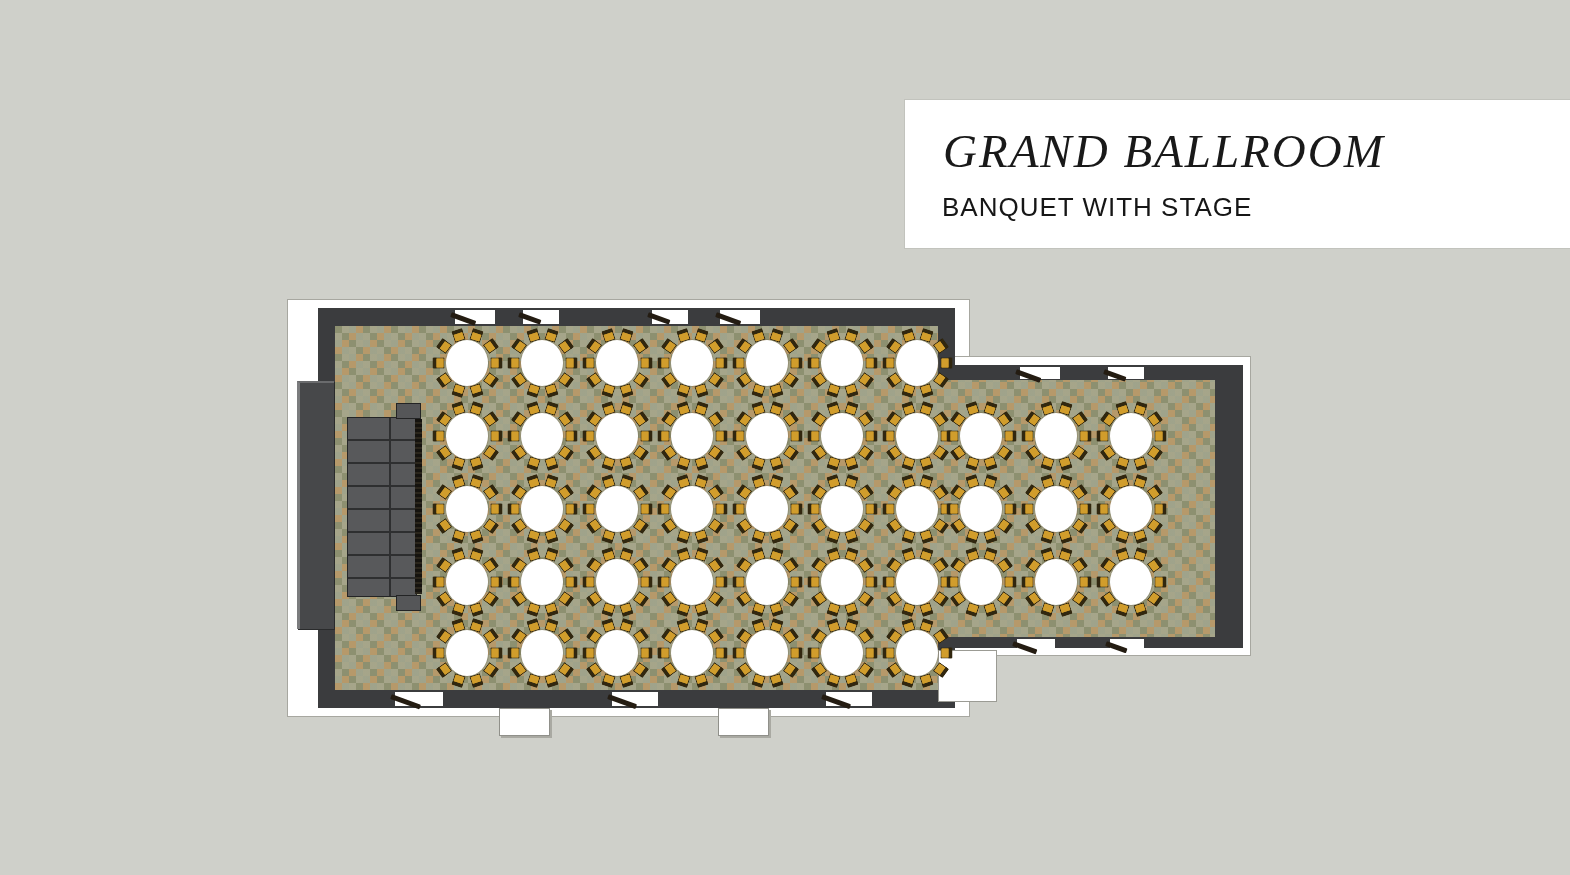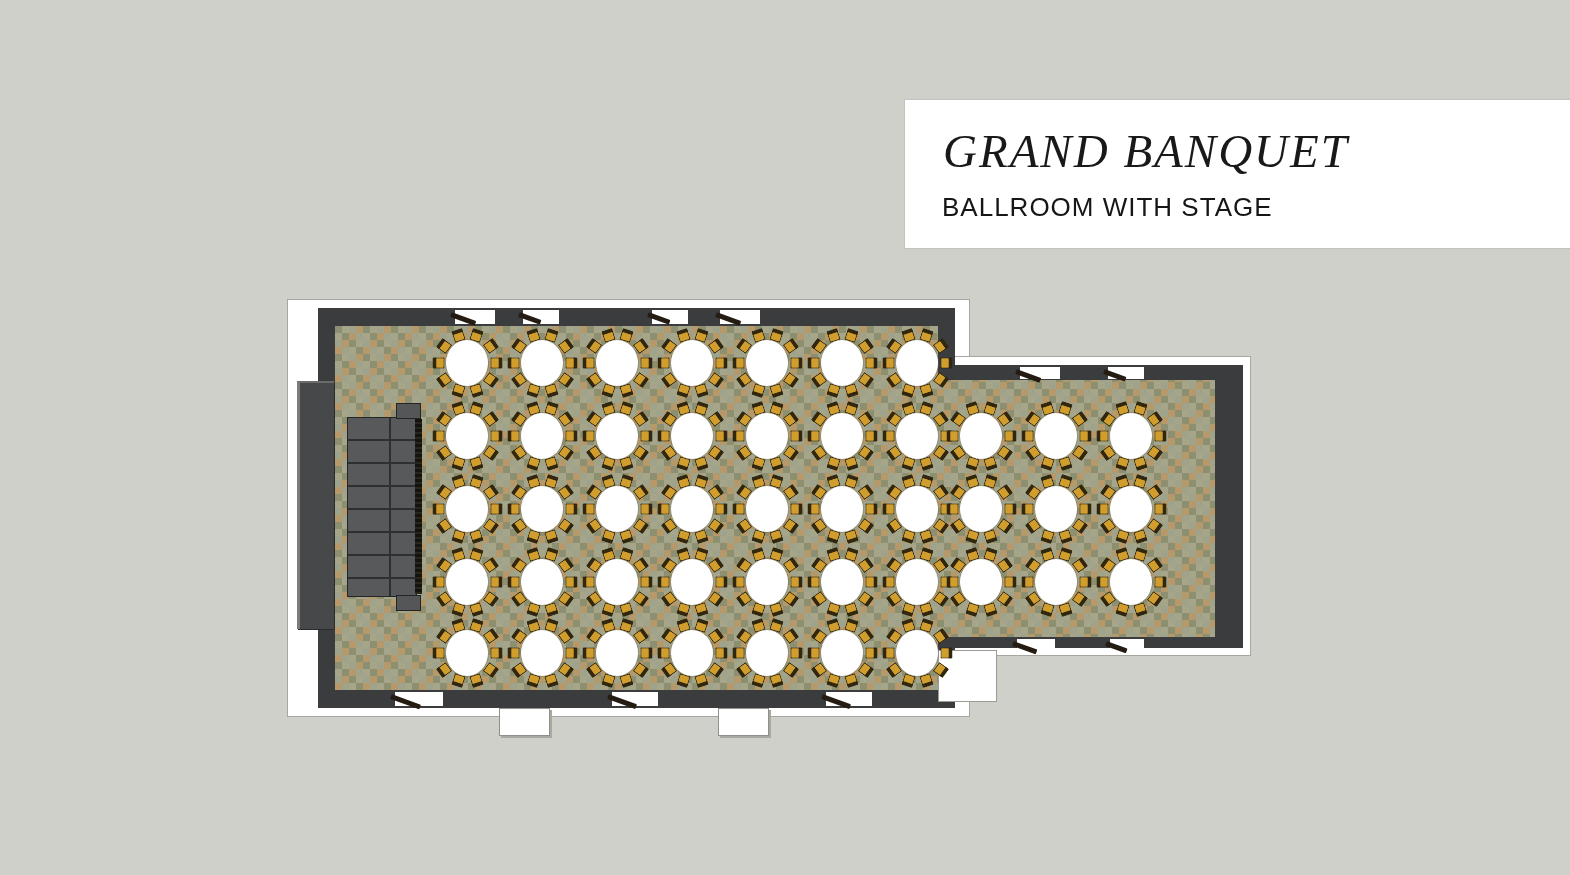--- a/index.html
+++ b/index.html
@@ -705,15 +705,15 @@
       <div class="chair" style="transform: rotate(198deg) translateY(-29px);"></div>
       <div class="chair" style="transform: rotate(234deg) translateY(-29px);"></div>
       <div class="chair" style="transform: rotate(270deg) translateY(-29px);"></div>
       <div class="chair" style="transform: rotate(306deg) translateY(-29px);"></div>
       <div class="chair" style="transform: rotate(342deg) translateY(-29px);"></div>
       <div class="top"></div>
     </div>
   </div>
 
 <div class="abs title-card">
-  <div class="title">GRAND BANQUET</div>
-  <div class="subtitle">BALLROOM WITH STAGE</div>
+  <div class="title">GRAND BALLROOM</div>
+  <div class="subtitle">BANQUET WITH STAGE</div>
 </div>
 
 </body></html>

